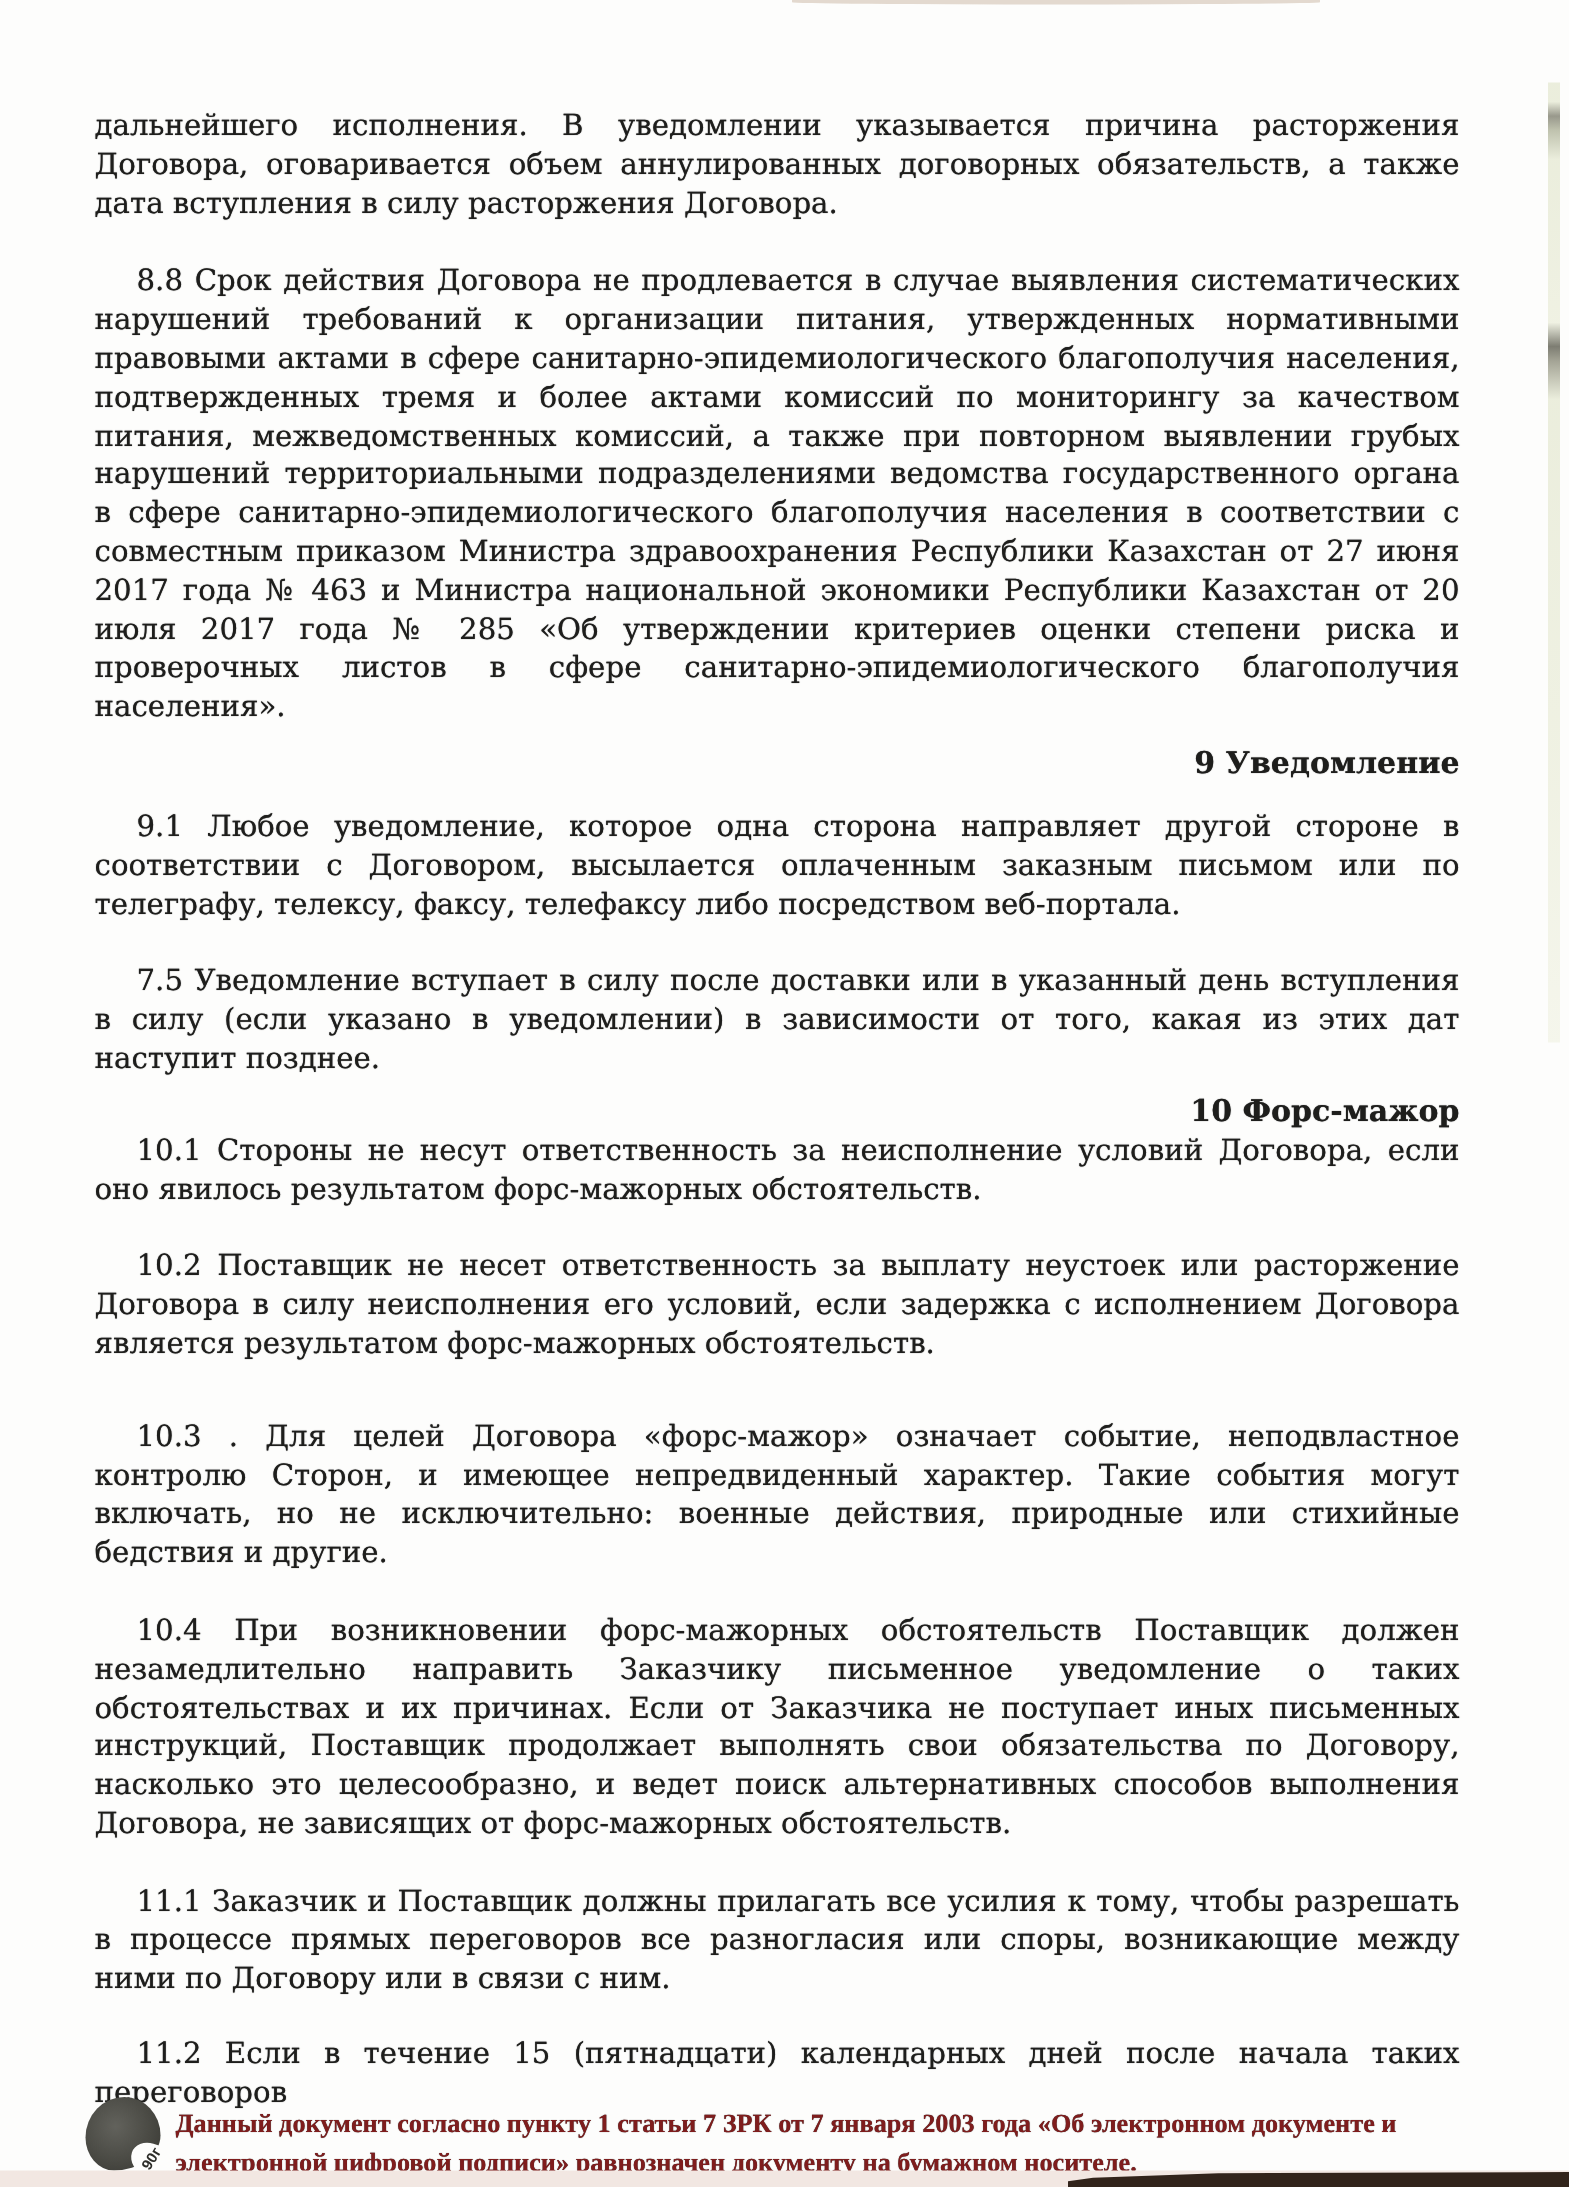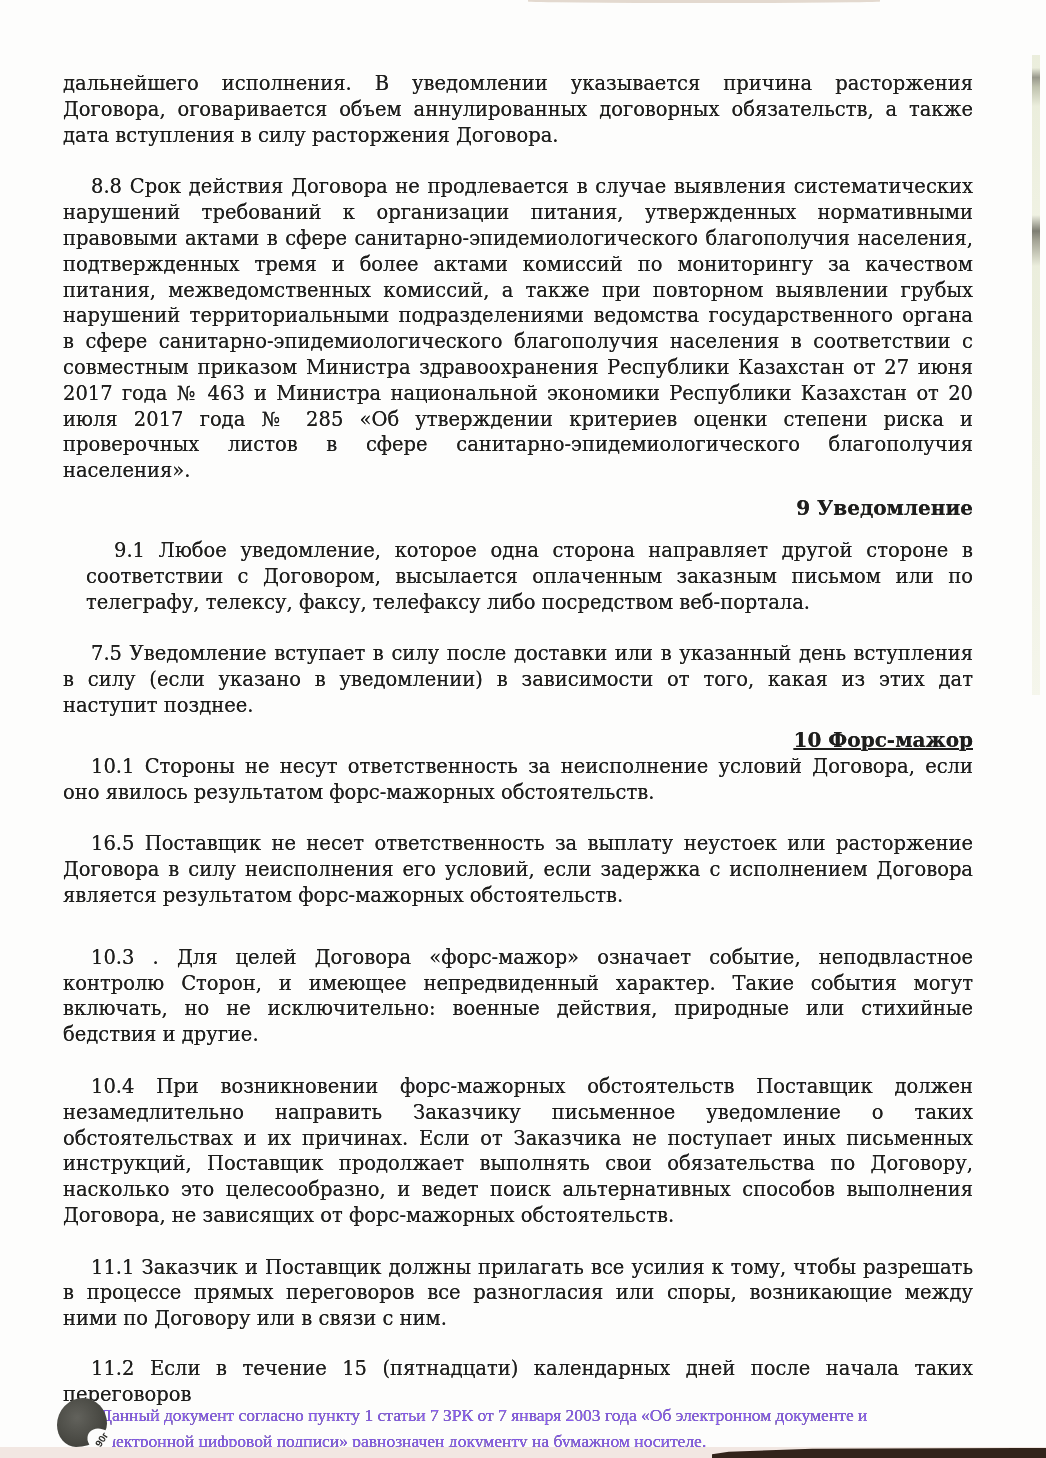--- a/index.html
+++ b/index.html
@@ -27,36 +27,36 @@
   .para.indent { text-indent: 28px; }
   .para.no-gap { margin-top: 0; }
   .heading {
     font-size: 20px;
     font-weight: 700;
     text-align: right;
     margin: 12px 0 0 0;
     line-height: 26px;
   }
   .heading.h9  { margin-top: 11px; }
-  .heading.h10 { margin-top: 8px; text-decoration: underline; }
+  .heading.h10 { margin-top: 8px; }
   .heading.h11 { margin-top: 12px; }
-  .para.p91  { margin-top: 17px; margin-left: 23px; }
+  .para.p91  { margin-top: 17px; }
   .para.p101 { margin-top: 1px; }
   .para.p103 { margin-top: 36px; }
   .para.p112 { margin-top: 24px; }
   
   .footer {
     position: absolute;
-    left: 100px; top: 1402px;
+    left: 117px; top: 1402px;
     width: 900px;
     font-family: "Liberation Serif", serif;
-    font-weight: 400;
+    font-weight: 700;
     font-size: 17.5px;
     line-height: 26px;
-    color: #8b5cf6;
+    color: #7f1d1d;
     text-shadow: 0 0 0.5px rgba(20,20,20,.9);
   }
   .stamp {
     position: absolute;
     left: 57px; top: 1398px;
     width: 50px; height: 49px;
     background: radial-gradient(circle at 40% 40%, #62625c 0%, #4a4a44 55%, #34342f 100%);
     border-radius: 52% 48% 62% 38% / 55% 52% 48% 45%;
   }
   .stamp .notch {
@@ -121,21 +121,21 @@
 <body>
 
 <div class="page">
   <p class="para first">дальнейшего исполнения. В уведомлении указывается причина расторжения Договора, оговаривается объем аннулированных договорных обязательств, а также дата вступления в силу расторжения Договора.</p>
   <p class="para indent">8.8 Срок действия Договора не продлевается в случае выявления систематических нарушений требований к организации питания, утвержденных нормативными правовыми актами в сфере санитарно-эпидемиологического благополучия населения, подтвержденных тремя и более актами комиссий по мониторингу за качеством питания, межведомственных комиссий, а также при повторном выявлении грубых нарушений территориальными подразделениями ведомства государственного органа в сфере санитарно-эпидемиологического благополучия населения в соответствии с совместным приказом Министра здравоохранения Республики Казахстан от 27 июня 2017 года № 463 и Министра национальной экономики Республики Казахстан от 20 июля 2017 года № 285 «Об утверждении критериев оценки степени риска и проверочных листов в сфере санитарно-эпидемиологического благополучия населения».</p>
   <h3 class="heading h9">9 Уведомление</h3>
   <p class="para indent p91">9.1 Любое уведомление, которое одна сторона направляет другой стороне в соответствии с Договором, высылается оплаченным заказным письмом или по телеграфу, телексу, факсу, телефаксу либо посредством веб-портала.</p>
   <p class="para indent">7.5 Уведомление вступает в силу после доставки или в указанный день вступления в силу (если указано в уведомлении) в зависимости от того, какая из этих дат наступит позднее.</p>
   <h3 class="heading h10">10 Форс-мажор</h3>
   <p class="para indent p101">10.1 Стороны не несут ответственность за неисполнение условий Договора, если оно явилось результатом форс-мажорных обстоятельств.</p>
-  <p class="para indent">16.5 Поставщик не несет ответственность за выплату неустоек или расторжение Договора в силу неисполнения его условий, если задержка с исполнением Договора является результатом форс-мажорных обстоятельств.</p>
+  <p class="para indent">10.2 Поставщик не несет ответственность за выплату неустоек или расторжение Договора в силу неисполнения его условий, если задержка с исполнением Договора является результатом форс-мажорных обстоятельств.</p>
   <p class="para indent p103">10.3 . Для целей Договора «форс-мажор» означает событие, неподвластное контролю Сторон, и имеющее непредвиденный характер. Такие события могут включать, но не исключительно: военные действия, природные или стихийные бедствия и другие.</p>
   <p class="para indent">10.4 При возникновении форс-мажорных обстоятельств Поставщик должен незамедлительно направить Заказчику письменное уведомление о таких обстоятельствах и их причинах. Если от Заказчика не поступает иных письменных инструкций, Поставщик продолжает выполнять свои обязательства по Договору, насколько это целесообразно, и ведет поиск альтернативных способов выполнения Договора, не зависящих от форс-мажорных обстоятельств.</p>
   <p class="para indent">11.1 Заказчик и Поставщик должны прилагать все усилия к тому, чтобы разрешать в процессе прямых переговоров все разногласия или споры, возникающие между ними по Договору или в связи с ним.</p>
   <p class="para indent p112">11.2 Если в течение 15 (пятнадцати) календарных дней после начала таких переговоров</p>
 
 </div>
 
 <div class="footer">
   <div>Данный документ согласно пункту 1 статьи 7 ЗРК от 7 января 2003 года «Об электронном документе и</div>
   <div>электронной цифровой подписи» равнозначен документу на бумажном носителе.</div>

